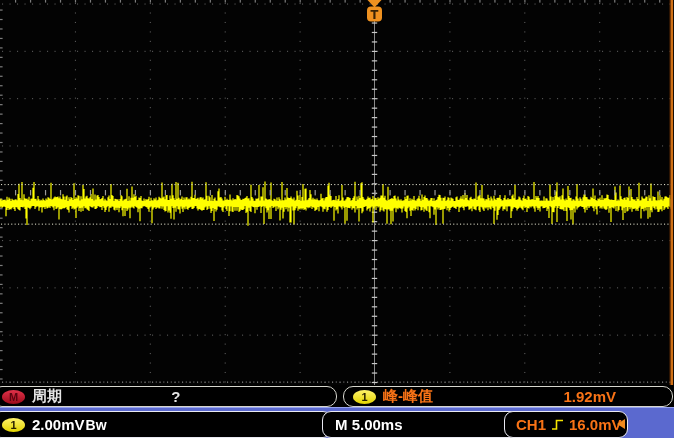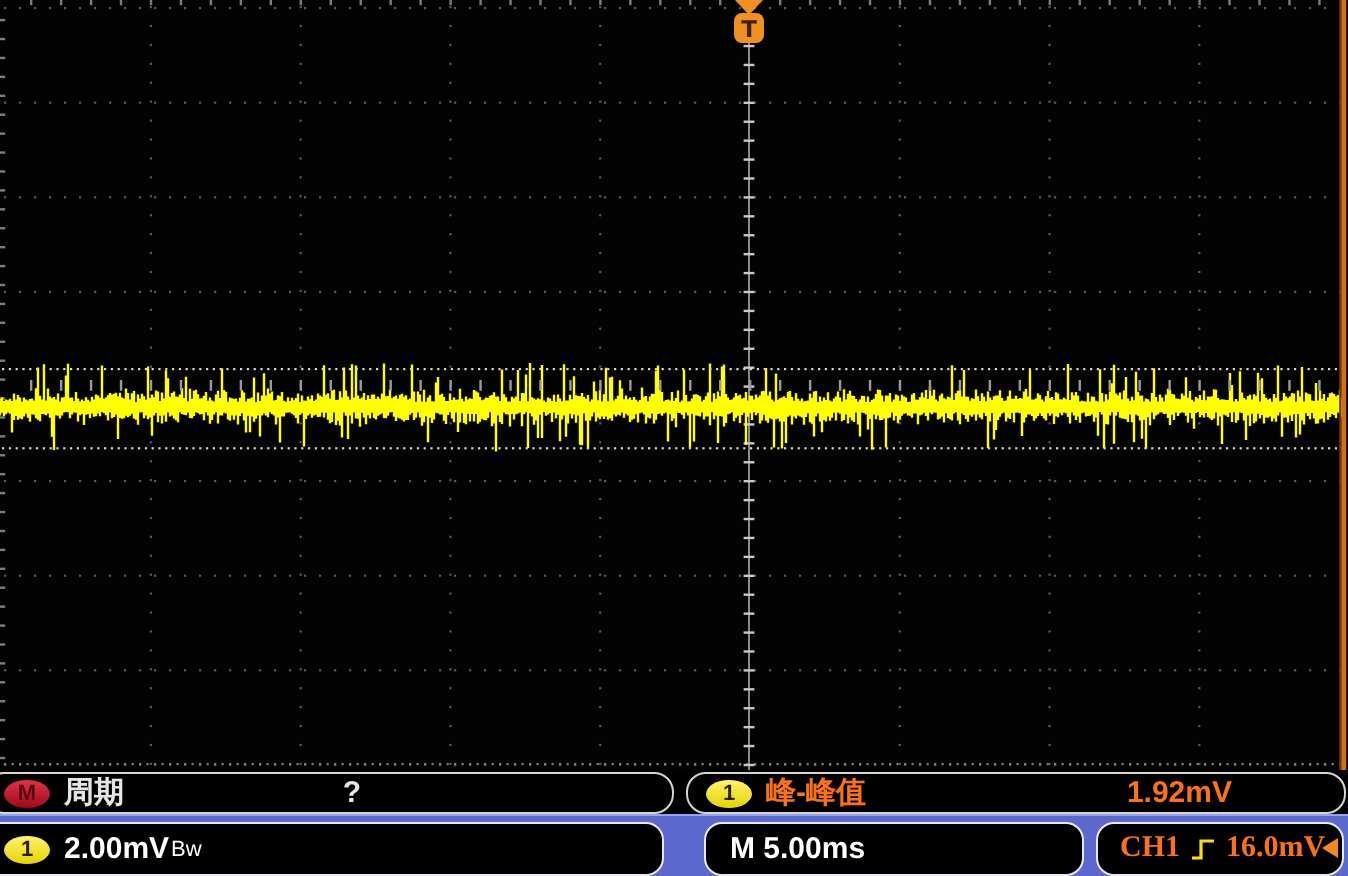--- a/index.html
+++ b/index.html
@@ -13,33 +13,33 @@
         font-size:15px;font-weight:bold;}
   #bar-period{left:-8px;width:345px;}
   #bar-vpp{left:343px;width:330px;}
   
   .band{position:absolute;left:0;top:407px;width:674px;height:31px;background:#5b69cf;
         border-top:1px solid #96a2ee;}
   .sbar{position:absolute;top:3px;height:27px;box-sizing:border-box;background:#000;
         border:1.5px solid #e9e9f2;border-radius:9px;display:flex;align-items:center;
         font-size:15px;font-weight:bold;color:#fff;}
   #bar-ch1{left:-8px;width:340px;}
-  #bar-timebase{left:352px;width:190px;}
-  #bar-trigger{left:548px;width:124px;font-family:Liberation Serif, serif;}
+  #bar-timebase{left:322px;width:224px;}
+  #bar-trigger{left:504px;width:124px;}
   
   .badge{display:inline-flex;justify-content:center;align-items:center;flex:0 0 auto;
          width:23px;height:14px;border-radius:50%;font-size:11px;font-weight:bold;
          margin:0 7px 0 9px;}
   .badge-red{background:linear-gradient(180deg,#e0324a,#9c0a1a);color:#5a0410;}
   .badge-yel{background:linear-gradient(180deg,#fff26b,#e3d400);color:#2a2000;}
   .red{color:#e5e5e5;}
   .yel{color:#f97316;}
   .qmark{position:absolute;left:52%;}
   .vpp-val{margin-left:auto;margin-right:56px;}
-  .sub{font-size:11px;vertical-align:-3px;margin-left:1px;font-weight:normal;}
+  .sub{font-size:14px;vertical-align:-3px;margin-left:1px;font-weight:bold;}
   .tb-text{padding-left:12px;}
   #bar-trigger{padding-left:11px;gap:5px;}
   .edge-icon{flex:0 0 auto;}
   .lvl-arrow{position:absolute;right:2px;top:7px;width:0;height:0;
              border-top:5px solid transparent;border-bottom:5px solid transparent;
              border-right:8px solid #f08a1e;}
 </style>
 </head>
 <body>
 

